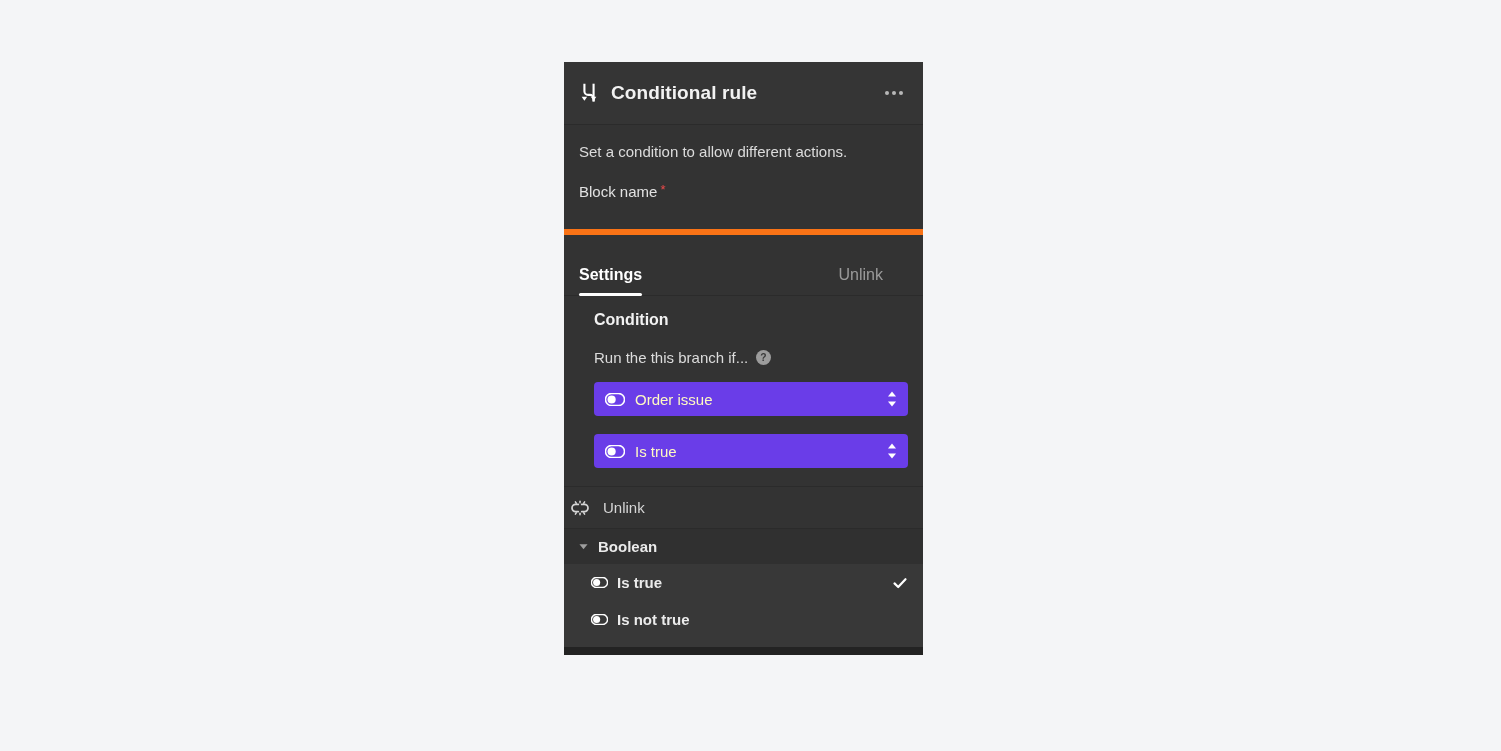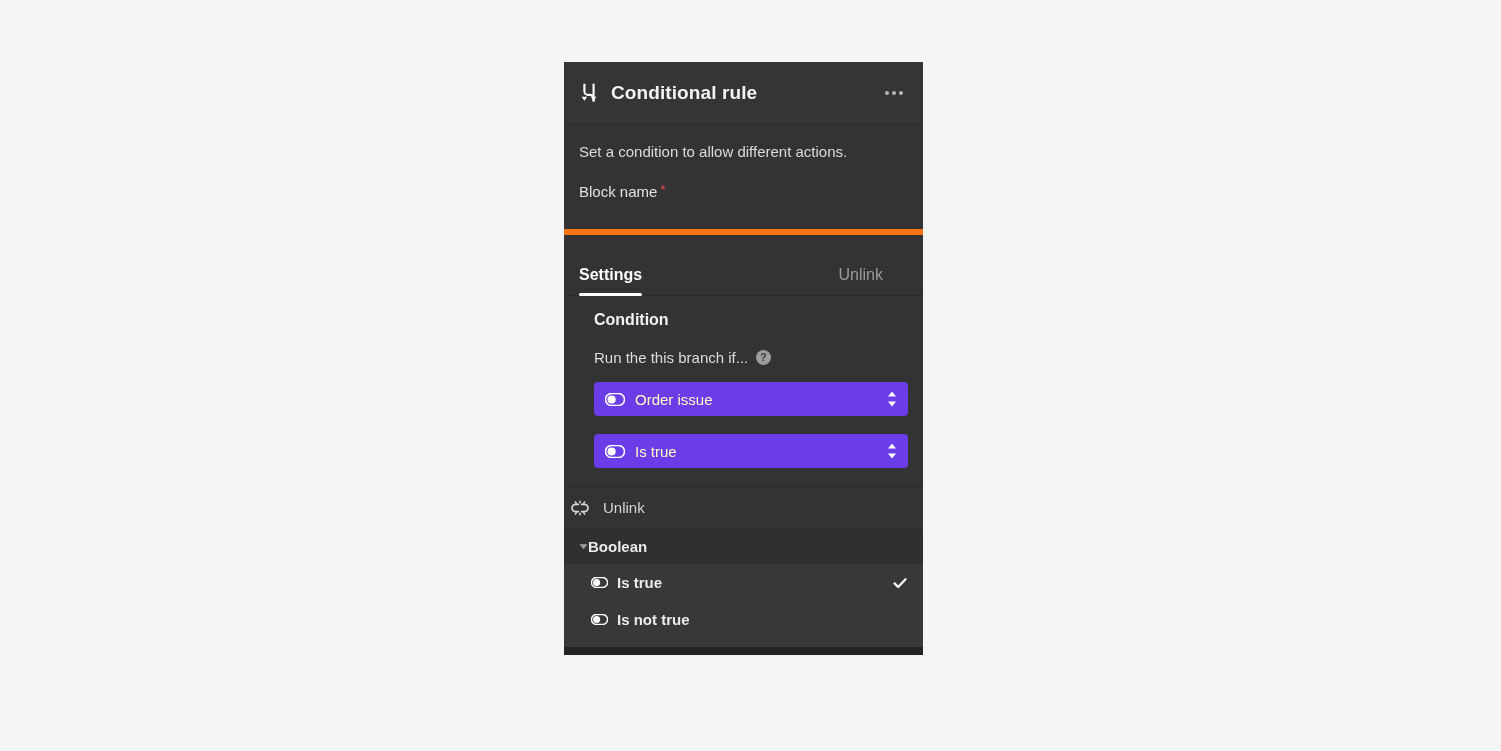--- a/index.html
+++ b/index.html
@@ -244,20 +244,21 @@
   .caret {
     width: 9px;
     height: 9px;
     flex: 0 0 9px;
     display: block;
   }
   .dd-group-label {
     font-size: 15px;
     font-weight: 700;
     color: #eaeaea;
+    margin-left: 10px;
   }
   .dd-item {
     display: flex;
     align-items: center;
     height: 37px;
     padding: 0 15px 0 27px;
     background: #383838;
     cursor: pointer;
     box-sizing: border-box;
   }

